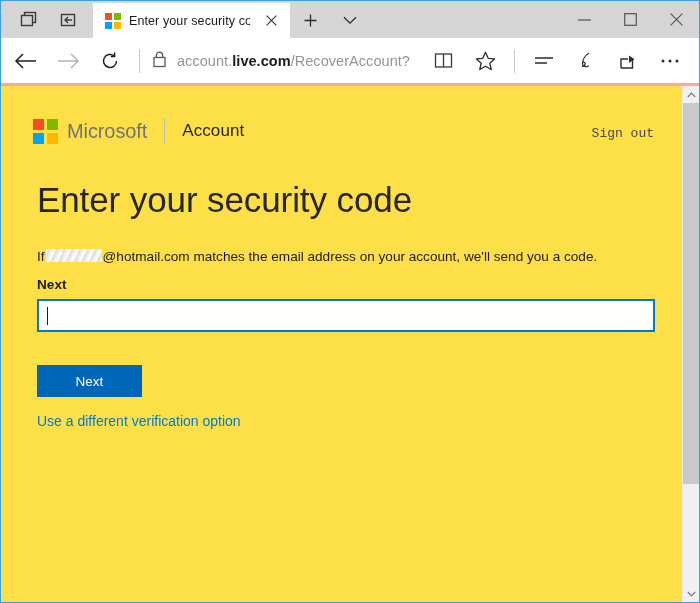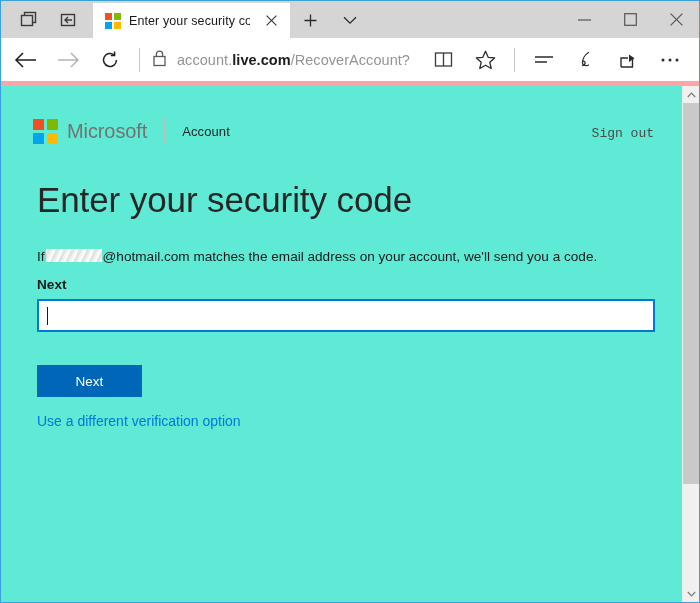--- a/index.html
+++ b/index.html
@@ -89,21 +89,21 @@
     cursor: default;
   }
 
   
   .toolbar {
     height: 48px;
     background: #ffffff;
     display: flex; align-items: center;
     flex: 0 0 auto;
     padding: 0 8px 0 4px;
-    border-bottom: 5px solid #fca5a5;
+    border-bottom: 3px solid #fca5a5;
   }
   .nav-btn {
     width: 42px; height: 40px;
     display: flex; align-items: center; justify-content: center;
     cursor: default;
   }
   .tb-divider {
     width: 1px; height: 24px;
     background: #c8c8c8;
     margin: 0 8px;
@@ -127,21 +127,21 @@
   .tb-right {
     display: flex; align-items: center;
     flex: 0 0 auto;
   }
 
   
   .viewport {
     flex: 1 1 auto;
     display: flex;
     min-height: 0;
-    background: #5eead4;
+    background: #fde047;
   }
   .page {
     flex: 1 1 auto;
     overflow: hidden;
     padding: 0;
     position: relative;
   }
 
   .ms-header {
     display: flex; align-items: center;
@@ -162,21 +162,21 @@
     color: #737373;
     margin-left: 9px;
     letter-spacing: -0.1px;
   }
   .hdr-divider {
     width: 1px; height: 26px;
     background: #bdbdbd;
     margin: 0 17px;
   }
   .hdr-account {
-    font-size: 13px;
+    font-size: 17px;
     color: #262626;
     letter-spacing: 0.1px;
   }
   .signout {
     margin-left: auto;
     font-size: 13px;
     color: #4a4a4a;
     cursor: default;
     padding-top: 4px;
     font-family: Liberation Mono, monospace;

